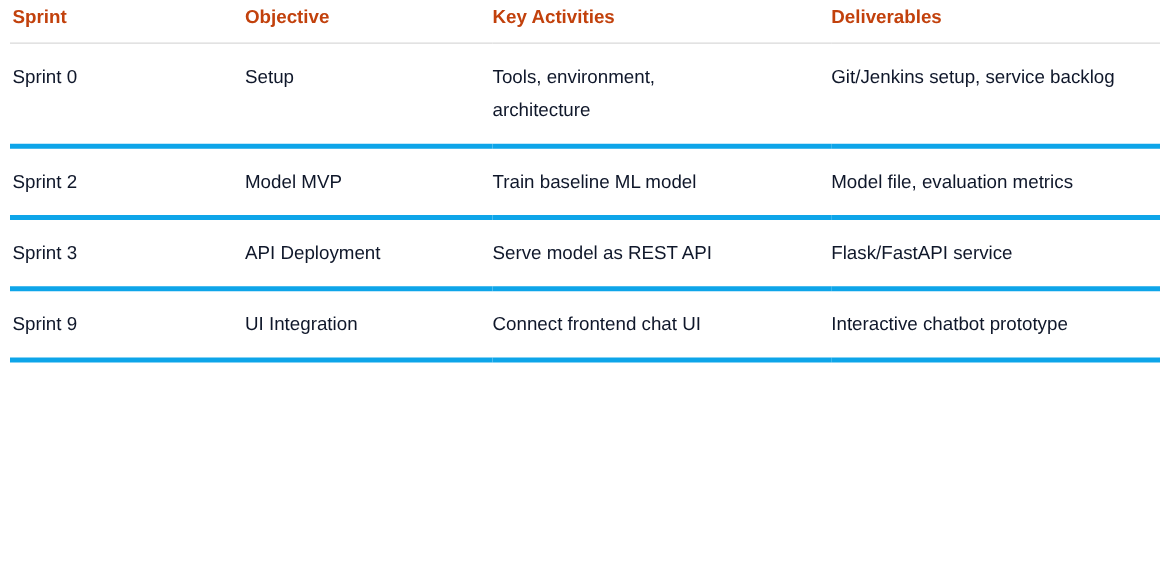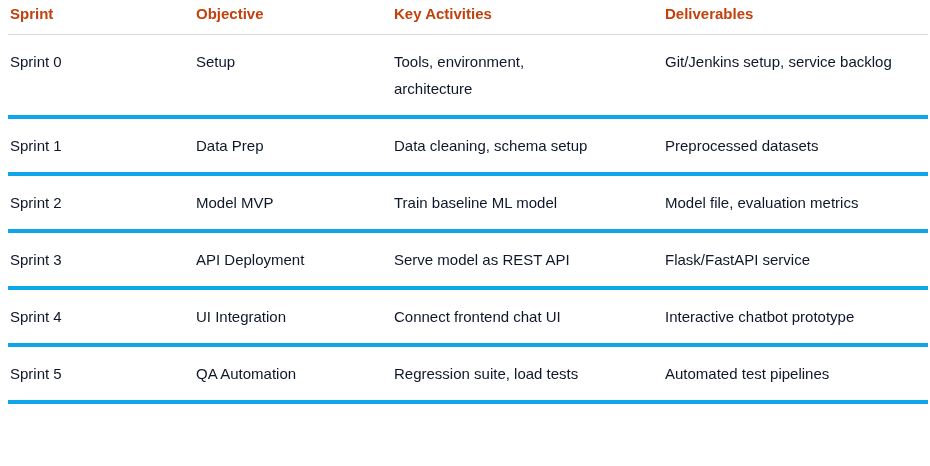--- a/index.html
+++ b/index.html
@@ -70,43 +70,31 @@
   </thead>
   <tbody>
     <tr>
       <td>Sprint 0</td>
       <td>Setup</td>
       <td>Tools, environment,
 architecture</td>
       <td>Git/Jenkins setup, service backlog</td>
     </tr>
     <tr>
-      <td>Sprint 1</td>
-      <td>Data Prep</td>
-      <td>Data cleaning, schema setup</td>
-      <td>Preprocessed datasets</td>
-    </tr>
-    <tr>
       <td>Sprint 2</td>
       <td>Model MVP</td>
       <td>Train baseline ML model</td>
       <td>Model file, evaluation metrics</td>
     </tr>
     <tr>
       <td>Sprint 3</td>
       <td>API Deployment</td>
       <td>Serve model as REST API</td>
       <td>Flask/FastAPI service</td>
     </tr>
     <tr>
-      <td>Sprint 4</td>
+      <td>Sprint 9</td>
       <td>UI Integration</td>
       <td>Connect frontend chat UI</td>
       <td>Interactive chatbot prototype</td>
-    </tr>
-    <tr>
-      <td>Sprint 5</td>
-      <td>QA Automation</td>
-      <td>Regression suite, load tests</td>
-      <td>Automated test pipelines</td>
     </tr>
   </tbody>
 </table>
 
 </body></html>

